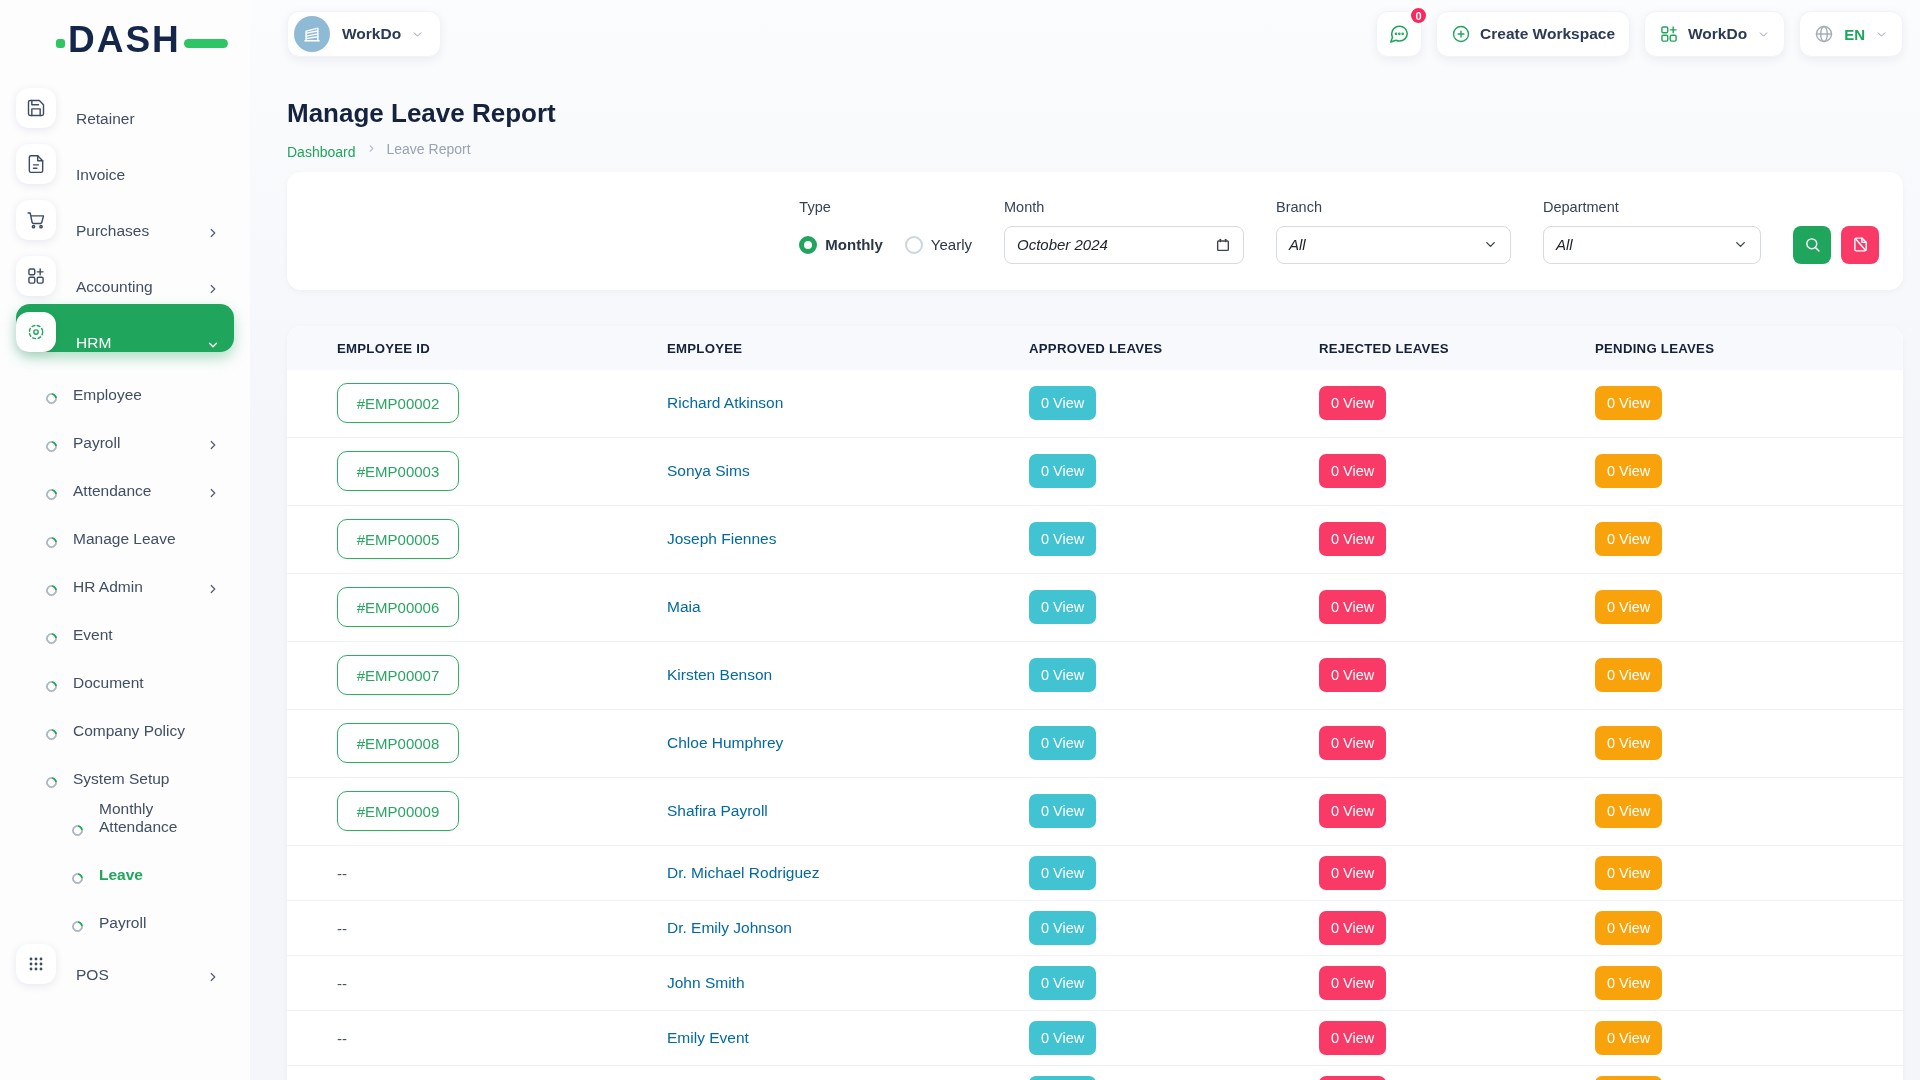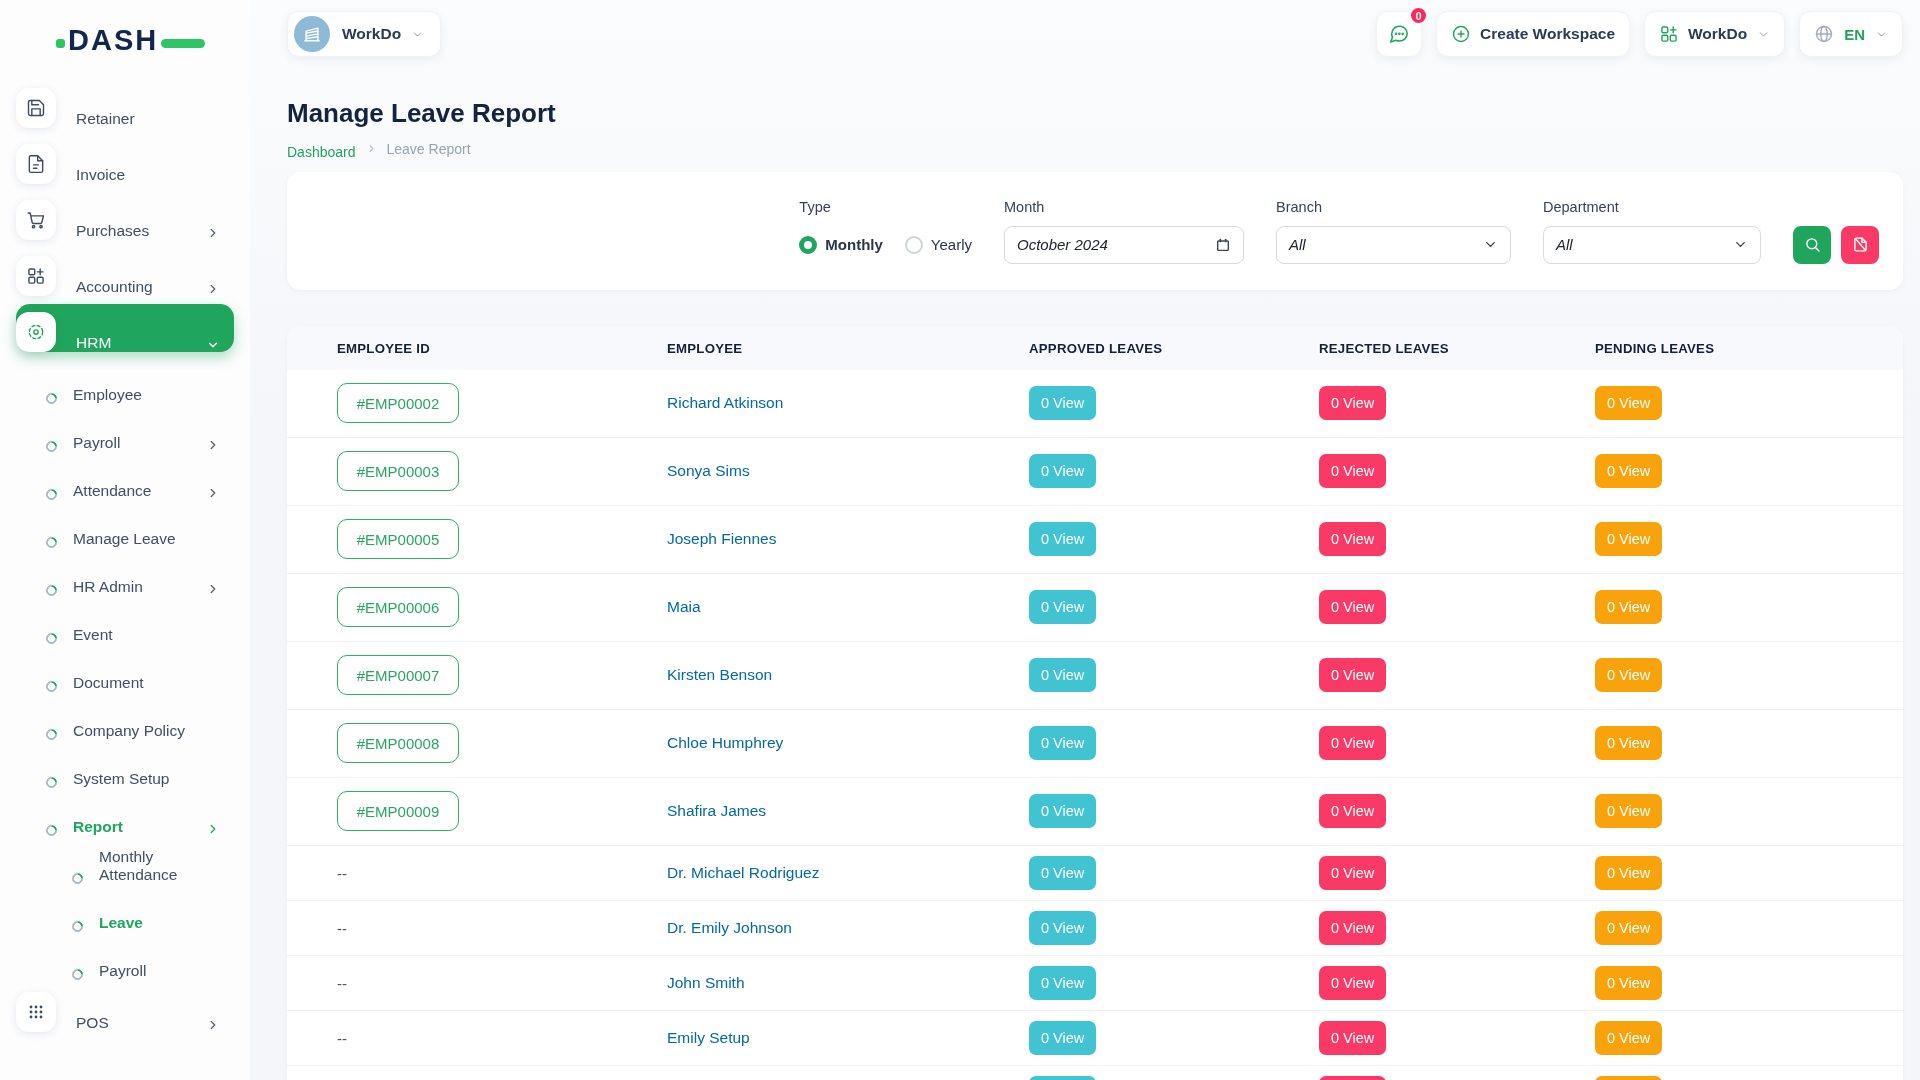--- a/index.html
+++ b/index.html
@@ -14,21 +14,21 @@
     background:linear-gradient(#FBFCFE, #F4F6F9 420px);
     color:var(--text);
     display:flex;
   }
   svg{display:block;}
   .s-ic{fill:none;stroke:currentColor;stroke-width:1.7;stroke-linecap:round;stroke-linejoin:round;}
 
   
   .sidebar{width:250px;flex:0 0 250px;background:#FDFDFE;padding:16px 16px 0 16px;}
   .logo{display:flex;align-items:center;height:48px;padding-left:40px;}
-  .logo-text{font-size:29px;font-weight:800;letter-spacing:2px;color:var(--navy);}
+  .logo-text{font-size:37px;font-weight:800;letter-spacing:2px;color:var(--navy);}
   .logo-dash{width:44px;height:9px;border-radius:5px;background:var(--green-bright);margin-left:3px;margin-top:6px;}
   .logo-dot{width:9px;height:9px;border-radius:3px;background:var(--green-bright);margin-right:3px;margin-top:6px;}
   .nav{margin-top:16px;}
   .nav-item{display:flex;align-items:flex-end;height:48px;margin-bottom:8px;border-radius:14px;cursor:pointer;}
   .icon-box{width:40px;height:40px;border-radius:13px;background:#fff;box-shadow:0 2px 8px rgba(25,45,85,.10);
     display:flex;align-items:center;justify-content:center;color:#3D4B66;flex:0 0 40px;}
   .icon-box svg{width:20px;height:20px;}
   .nav-label{margin-left:20px;font-size:15.5px;font-weight:500;color:#414E64;}
   .chev{margin-left:auto;margin-right:14px;color:#56627A;}
   .chev svg{width:14px;height:14px;}
@@ -240,29 +240,20 @@
         <span class="nav-label">Document</span>
       </div>
       <div class="nav-item lvl1">
         <span class="bullet"></span>
         <span class="nav-label">Company Policy</span>
       </div>
       <div class="nav-item lvl1">
         <span class="bullet"></span>
         <span class="nav-label">System Setup</span>
       </div>
-      <div class="nav-item lvl1 active">
-        <span class="bullet"></span>
-        <span class="nav-label">Report</span>
-        <span class="chev right">
-          <svg viewBox="0 0 24 24" class="s-ic" style="stroke-width:2.2">
-            <polyline points="9 6 15 12 9 18"></polyline>
-          </svg>
-        </span>
-      </div>
       <div class="nav-item lvl2">
         <span class="bullet"></span>
         <span class="nav-label">Monthly Attendance</span>
       </div>
       <div class="nav-item lvl2 active">
         <span class="bullet"></span>
         <span class="nav-label">Leave</span>
       </div>
       <div class="nav-item lvl2">
         <span class="bullet"></span>
@@ -550,21 +541,21 @@
             <span class="badge b-rejected">0 View</span>
           </div>
           <div class="td">
             <span class="badge b-pending">0 View</span>
           </div>
         </div>
         <div class="trow">
           <div class="td">
             <span class="emp-pill">#EMP00009</span>
           </div>
-          <div class="td td-name">Shafira James</div>
+          <div class="td td-name">Shafira Payroll</div>
           <div class="td">
             <span class="badge b-approved">0 View</span>
           </div>
           <div class="td">
             <span class="badge b-rejected">0 View</span>
           </div>
           <div class="td">
             <span class="badge b-pending">0 View</span>
           </div>
         </div>
@@ -610,21 +601,21 @@
             <span class="badge b-rejected">0 View</span>
           </div>
           <div class="td">
             <span class="badge b-pending">0 View</span>
           </div>
         </div>
         <div class="trow short">
           <div class="td">
             <span class="emp-none">--</span>
           </div>
-          <div class="td td-name">Emily Setup</div>
+          <div class="td td-name">Emily Event</div>
           <div class="td">
             <span class="badge b-approved">0 View</span>
           </div>
           <div class="td">
             <span class="badge b-rejected">0 View</span>
           </div>
           <div class="td">
             <span class="badge b-pending">0 View</span>
           </div>
         </div>

